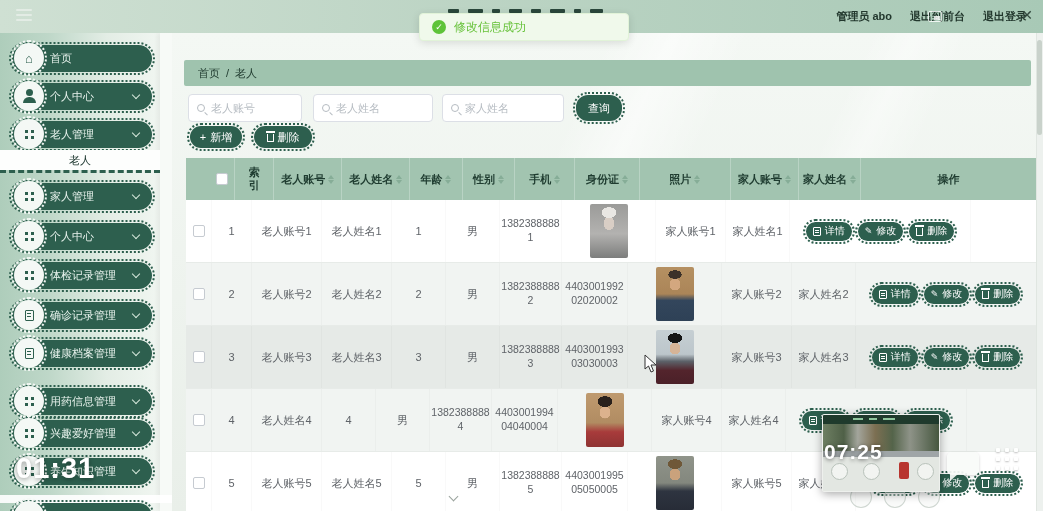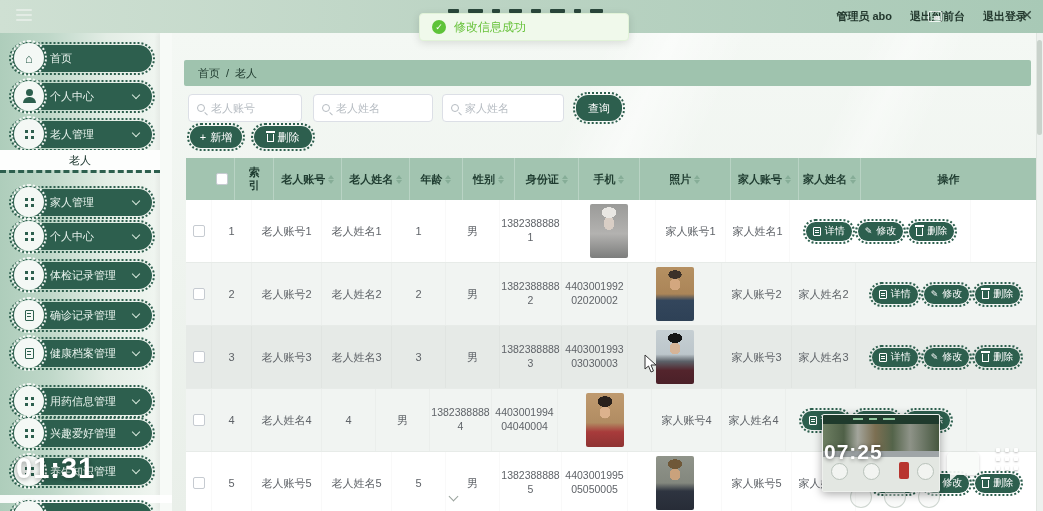--- a/index.html
+++ b/index.html
@@ -197,21 +197,21 @@
     </div>
     <div class="abs pill" style="top:88px">
       <span class="badge">
           <span class="g-apps"></span>
         </span>
       <span>老人管理</span>
         <span class="chev"></span>
     </div>
     <div class="abs submenu">老人</div>
     <div class="abs dashline"></div>
-    <div class="abs pill" style="top:156px">
+    <div class="abs pill" style="top:150px">
       <span class="badge">
           <span class="g-apps"></span>
         </span>
       <span>家人管理</span>
         <span class="chev"></span>
     </div>
     <div class="abs pill" style="top:190px">
       <span class="badge">
           <span class="g-apps"></span>
         </span>
@@ -327,29 +327,29 @@
               <i class="dn"></i>
             </span>
           </div>
         <div class="td c5">
             <span>性别</span>
             <span class="sort">
               <i class="up"></i>
               <i class="dn"></i>
             </span>
           </div>
+        <div class="td c6">
+            <span>手机</span>
+            <span class="sort">
+              <i class="up"></i>
+              <i class="dn"></i>
+            </span>
+          </div>
         <div class="td c7">
             <span>身份证</span>
-            <span class="sort">
-              <i class="up"></i>
-              <i class="dn"></i>
-            </span>
-          </div>
-        <div class="td c6">
-            <span>手机</span>
             <span class="sort">
               <i class="up"></i>
               <i class="dn"></i>
             </span>
           </div>
         <div class="td c8">
             <span>照片</span>
             <span class="sort">
               <i class="up"></i>
               <i class="dn"></i>

